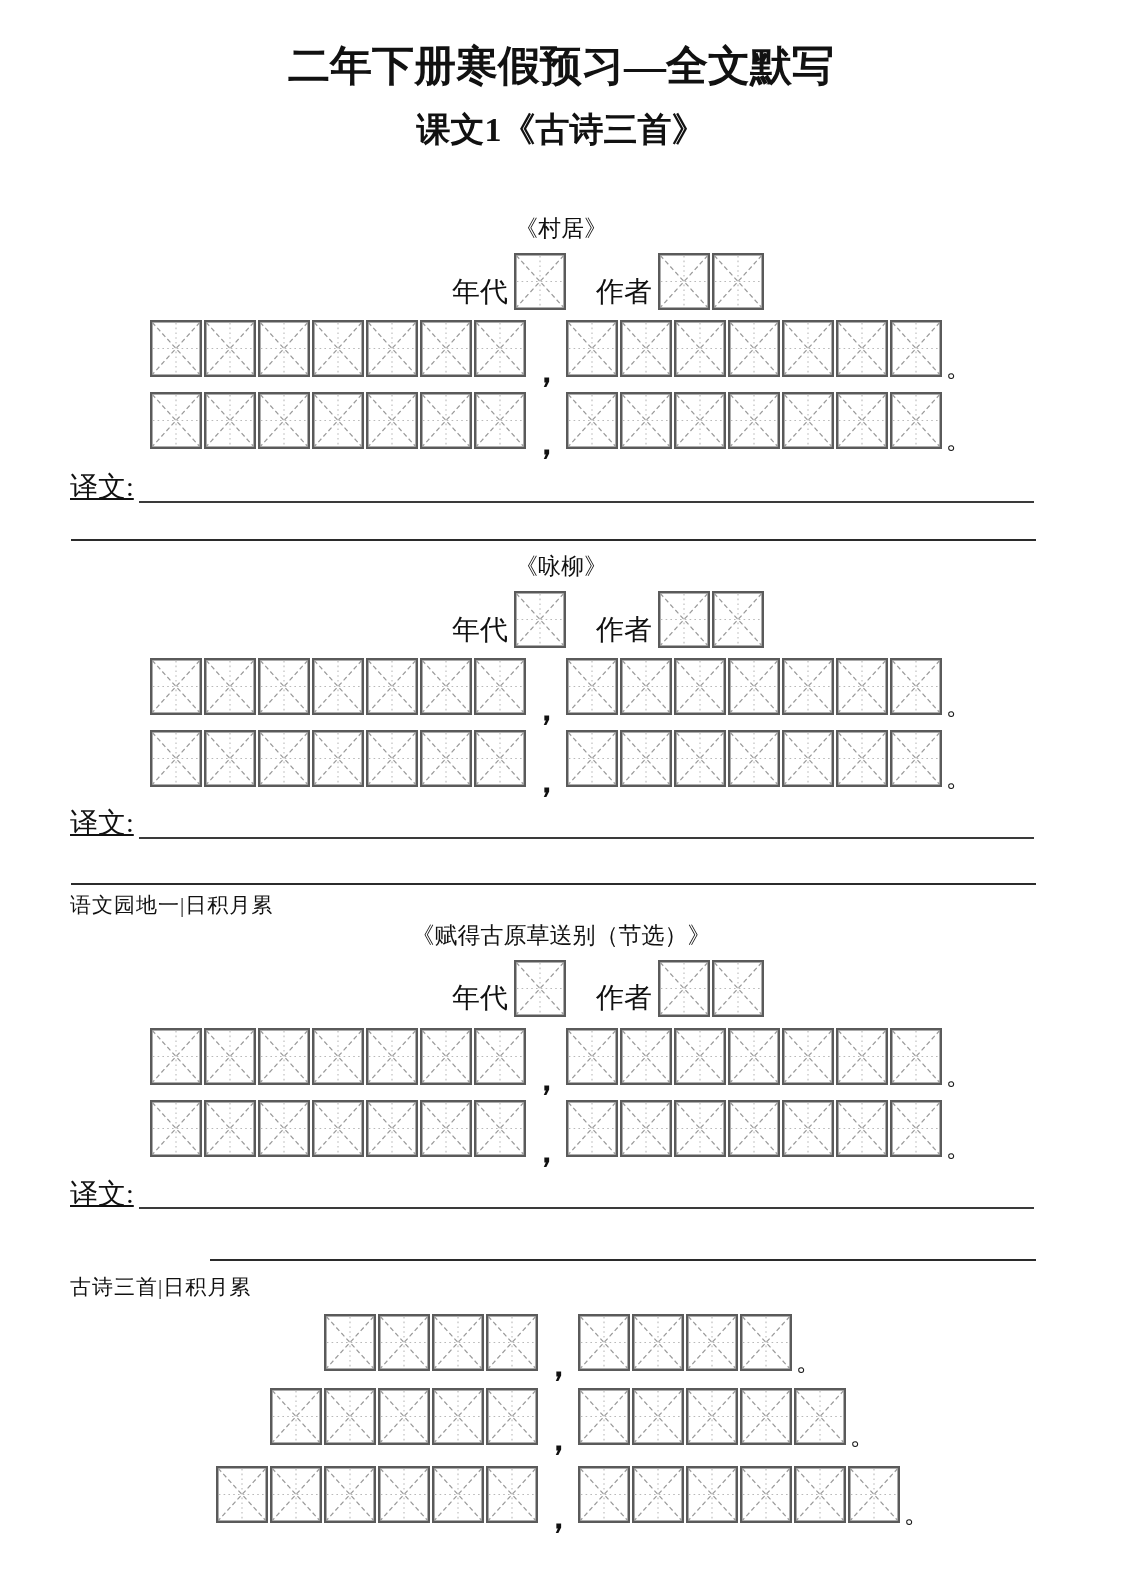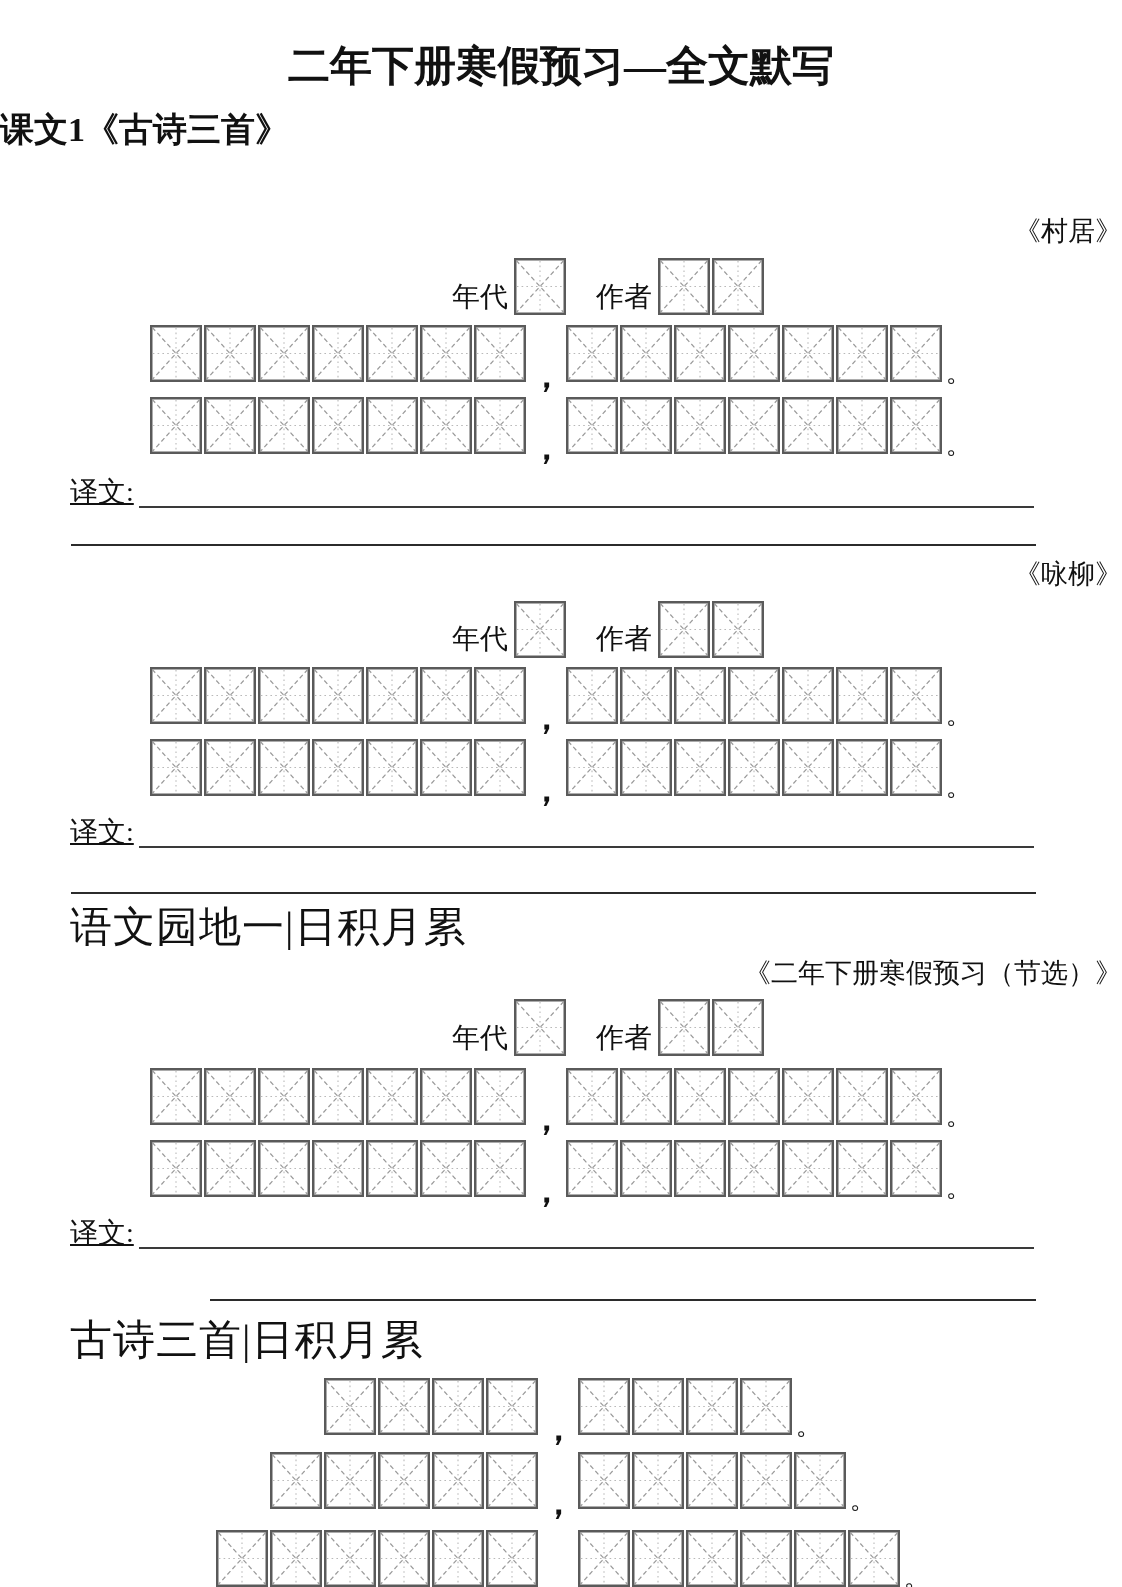--- a/index.html
+++ b/index.html
@@ -9,23 +9,23 @@
     font-family:"Liberation Serif","DejaVu Serif",serif;
     color:#111111;
   }
   .page {
     position:relative; width:1122px; height:1587px;
     background:#ffffff; overflow:hidden;
   }
 
   
   .title   { margin-top:42px; text-align:center; font-size:42px; font-weight:bold; line-height:1.15; }
-  .subtitle{ margin-top:20px; font-size:34px; font-weight:bold; line-height:1.15; }
-  .poem-title { text-align:right; font-size:27px; line-height:1.2; }
-  .garden  { font-size:42px; line-height:1.2; margin-left:70px; letter-spacing:1px; }
+  .subtitle{ margin-top:20px; text-align:center; font-size:34px; font-weight:bold; line-height:1.15; }
+  .poem-title { text-align:center; font-size:23px; line-height:1.2; }
+  .garden  { font-size:21px; line-height:1.2; margin-left:70px; letter-spacing:1px; }
 
   
   .meta-row {
     display:flex; justify-content:center; align-items:center;
     height:58px; transform:translateX(47px);
   }
   .meta-label { font-size:28px; margin-right:6px; white-space:nowrap;margin-top:20px; }
   .meta-label.author { margin-left:30px; }
 
   
@@ -563,21 +563,21 @@
   </div>
 
   <div class="trans mt16">
     <span class="trans-label">译文:</span>
     <span class="trans-line"></span>
   </div>
 
   <div class="divider mt44"></div>
 
   <div class="garden mt8">语文园地一|日积月累</div>
-  <div class="poem-title mt4">《二年下册寒假预习（节选）》</div>
+  <div class="poem-title mt4">《赋得古原草送别（节选）》</div>
 
   <div class="meta-row mt10">
     <span class="meta-label">年代</span>
     <span class="box-group">
         <svg viewBox="0 0 52 57" class="cell">
           <rect x="1.25" y="1.25" width="49.5" height="54.5" class="b"></rect>
           <line x1="2.2" y1="2.4" x2="49.8" y2="54.6" class="d"></line>
           <line x1="49.8" y1="2.4" x2="2.2" y2="54.6" class="d"></line>
           <line x1="26" y1="2.8" x2="26" y2="54.2" class="c"></line>
           <line x1="2.8" y1="28.5" x2="49.2" y2="28.5" class="c"></line>

